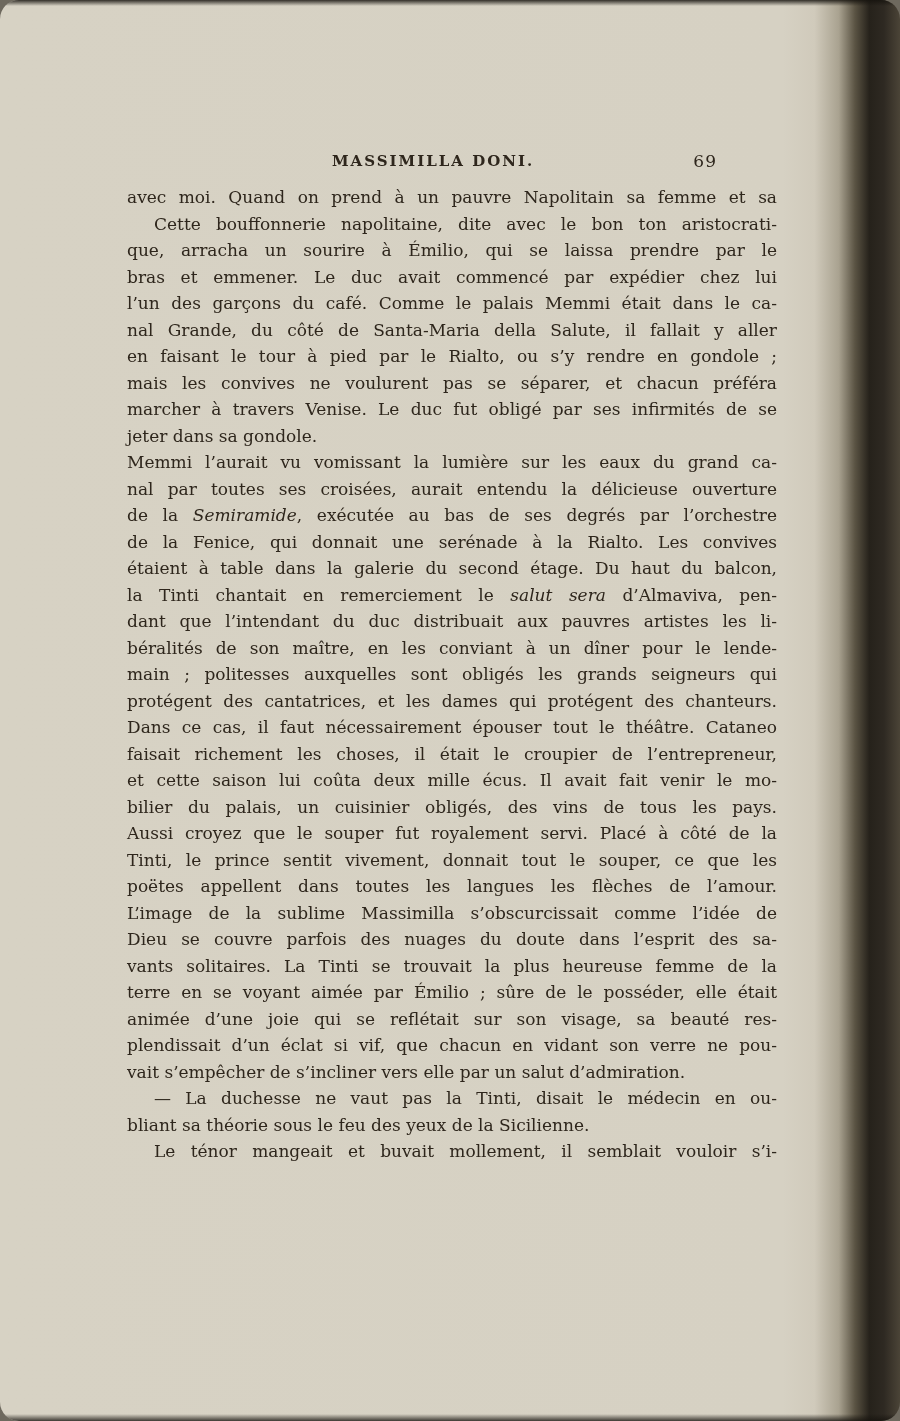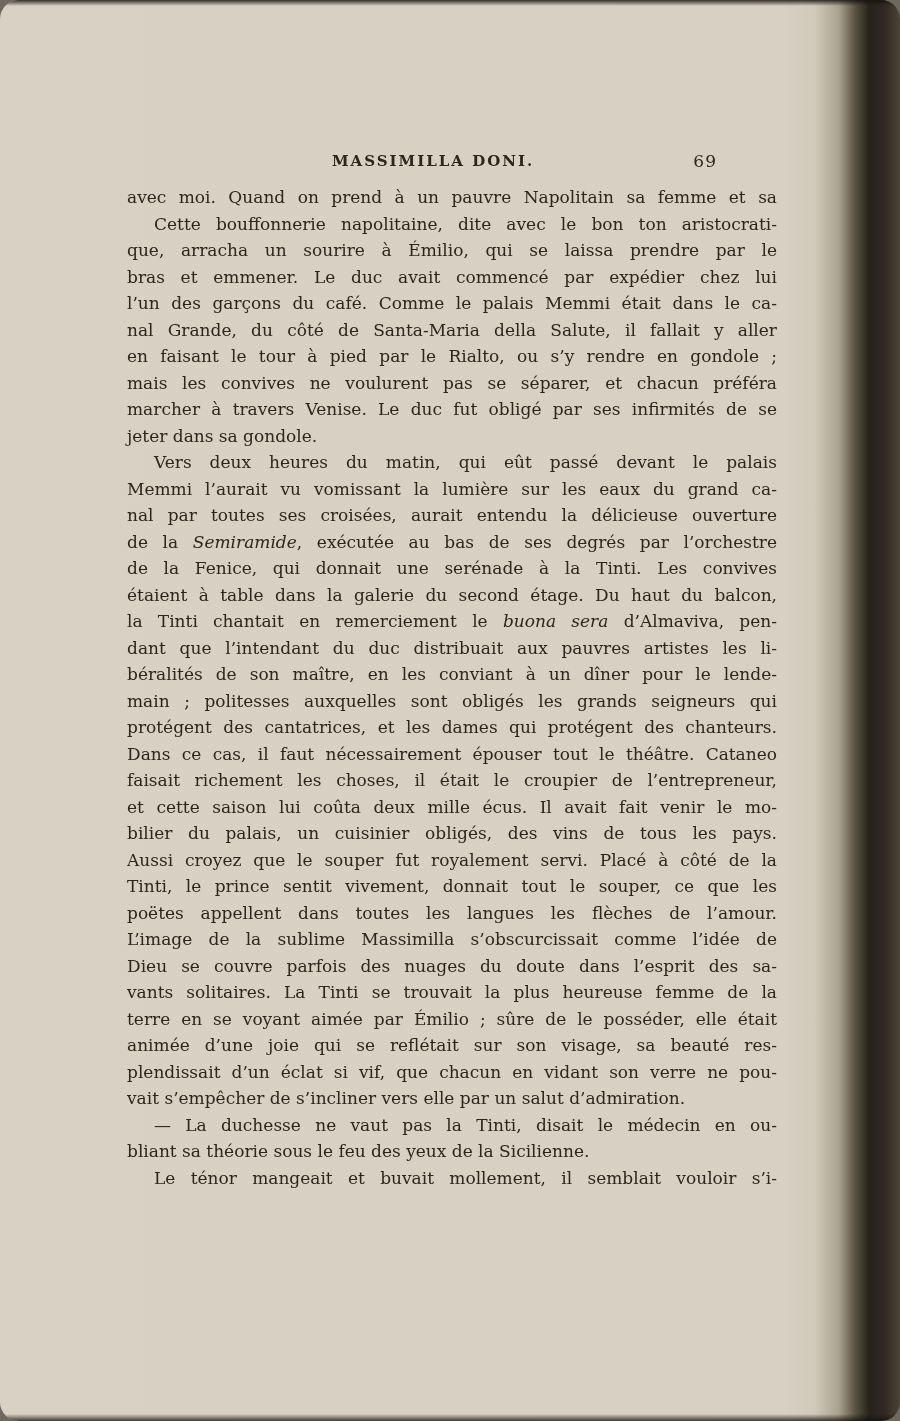--- a/index.html
+++ b/index.html
@@ -101,27 +101,26 @@
           <div class="line fill"><span>que, arracha un sourire à Émilio, qui se laissa prendre par le</span></div>
           <div class="line fill"><span>bras et emmener. Le duc avait commencé par expédier chez lui</span></div>
           <div class="line fill"><span>l’un des garçons du café. Comme le palais Memmi était dans le ca-</span></div>
           <div class="line fill"><span>nal Grande, du côté de Santa-Maria della Salute, il fallait y aller</span></div>
           <div class="line fill"><span>en faisant le tour à pied par le Rialto, ou s’y rendre en gondole ;</span></div>
           <div class="line fill"><span>mais les convives ne voulurent pas se séparer, et chacun préféra</span></div>
           <div class="line fill"><span>marcher à travers Venise. Le duc fut obligé par ses infirmités de se</span></div>
           <div class="line"><span>jeter dans sa gondole.</span></div>
         </div>
         <div class="paragraph indent">
-          <div class="line fill first"><span>Vers deux heures du matin, qui eût passé devant le palais</span></div>
           <div class="line fill"><span>Memmi l’aurait vu vomissant la lumière sur les eaux du grand ca-</span></div>
           <div class="line fill"><span>nal par toutes ses croisées, aurait entendu la délicieuse ouverture</span></div>
           <div class="line fill"><span>de la </span><i>Semiramide</i><span>, exécutée au bas de ses degrés par l’orchestre</span></div>
-          <div class="line fill"><span>de la Fenice, qui donnait une serénade à la Tinti. Les convives</span></div>
+          <div class="line fill"><span>de la Fenice, qui donnait une serénade à la Rialto. Les convives</span></div>
           <div class="line fill"><span>étaient à table dans la galerie du second étage. Du haut du balcon,</span></div>
-          <div class="line fill"><span>la Tinti chantait en remerciement le </span><i>buona sera</i><span> d’Almaviva, pen-</span></div>
+          <div class="line fill"><span>la Tinti chantait en remerciement le </span><i>salut sera</i><span> d’Almaviva, pen-</span></div>
           <div class="line fill"><span>dant que l’intendant du duc distribuait aux pauvres artistes les li-</span></div>
           <div class="line fill"><span>béralités de son maître, en les conviant à un dîner pour le lende-</span></div>
           <div class="line fill"><span>main ; politesses auxquelles sont obligés les grands seigneurs qui</span></div>
           <div class="line fill"><span>protégent des cantatrices, et les dames qui protégent des chanteurs.</span></div>
           <div class="line fill"><span>Dans ce cas, il faut nécessairement épouser tout le théâtre. Cataneo</span></div>
           <div class="line fill"><span>faisait richement les choses, il était le croupier de l’entrepreneur,</span></div>
           <div class="line fill"><span>et cette saison lui coûta deux mille écus. Il avait fait venir le mo-</span></div>
           <div class="line fill"><span>bilier du palais, un cuisinier obligés, des vins de tous les pays.</span></div>
           <div class="line fill"><span>Aussi croyez que le souper fut royalement servi. Placé à côté de la</span></div>
           <div class="line fill"><span>Tinti, le prince sentit vivement, donnait tout le souper, ce que les</span></div>

